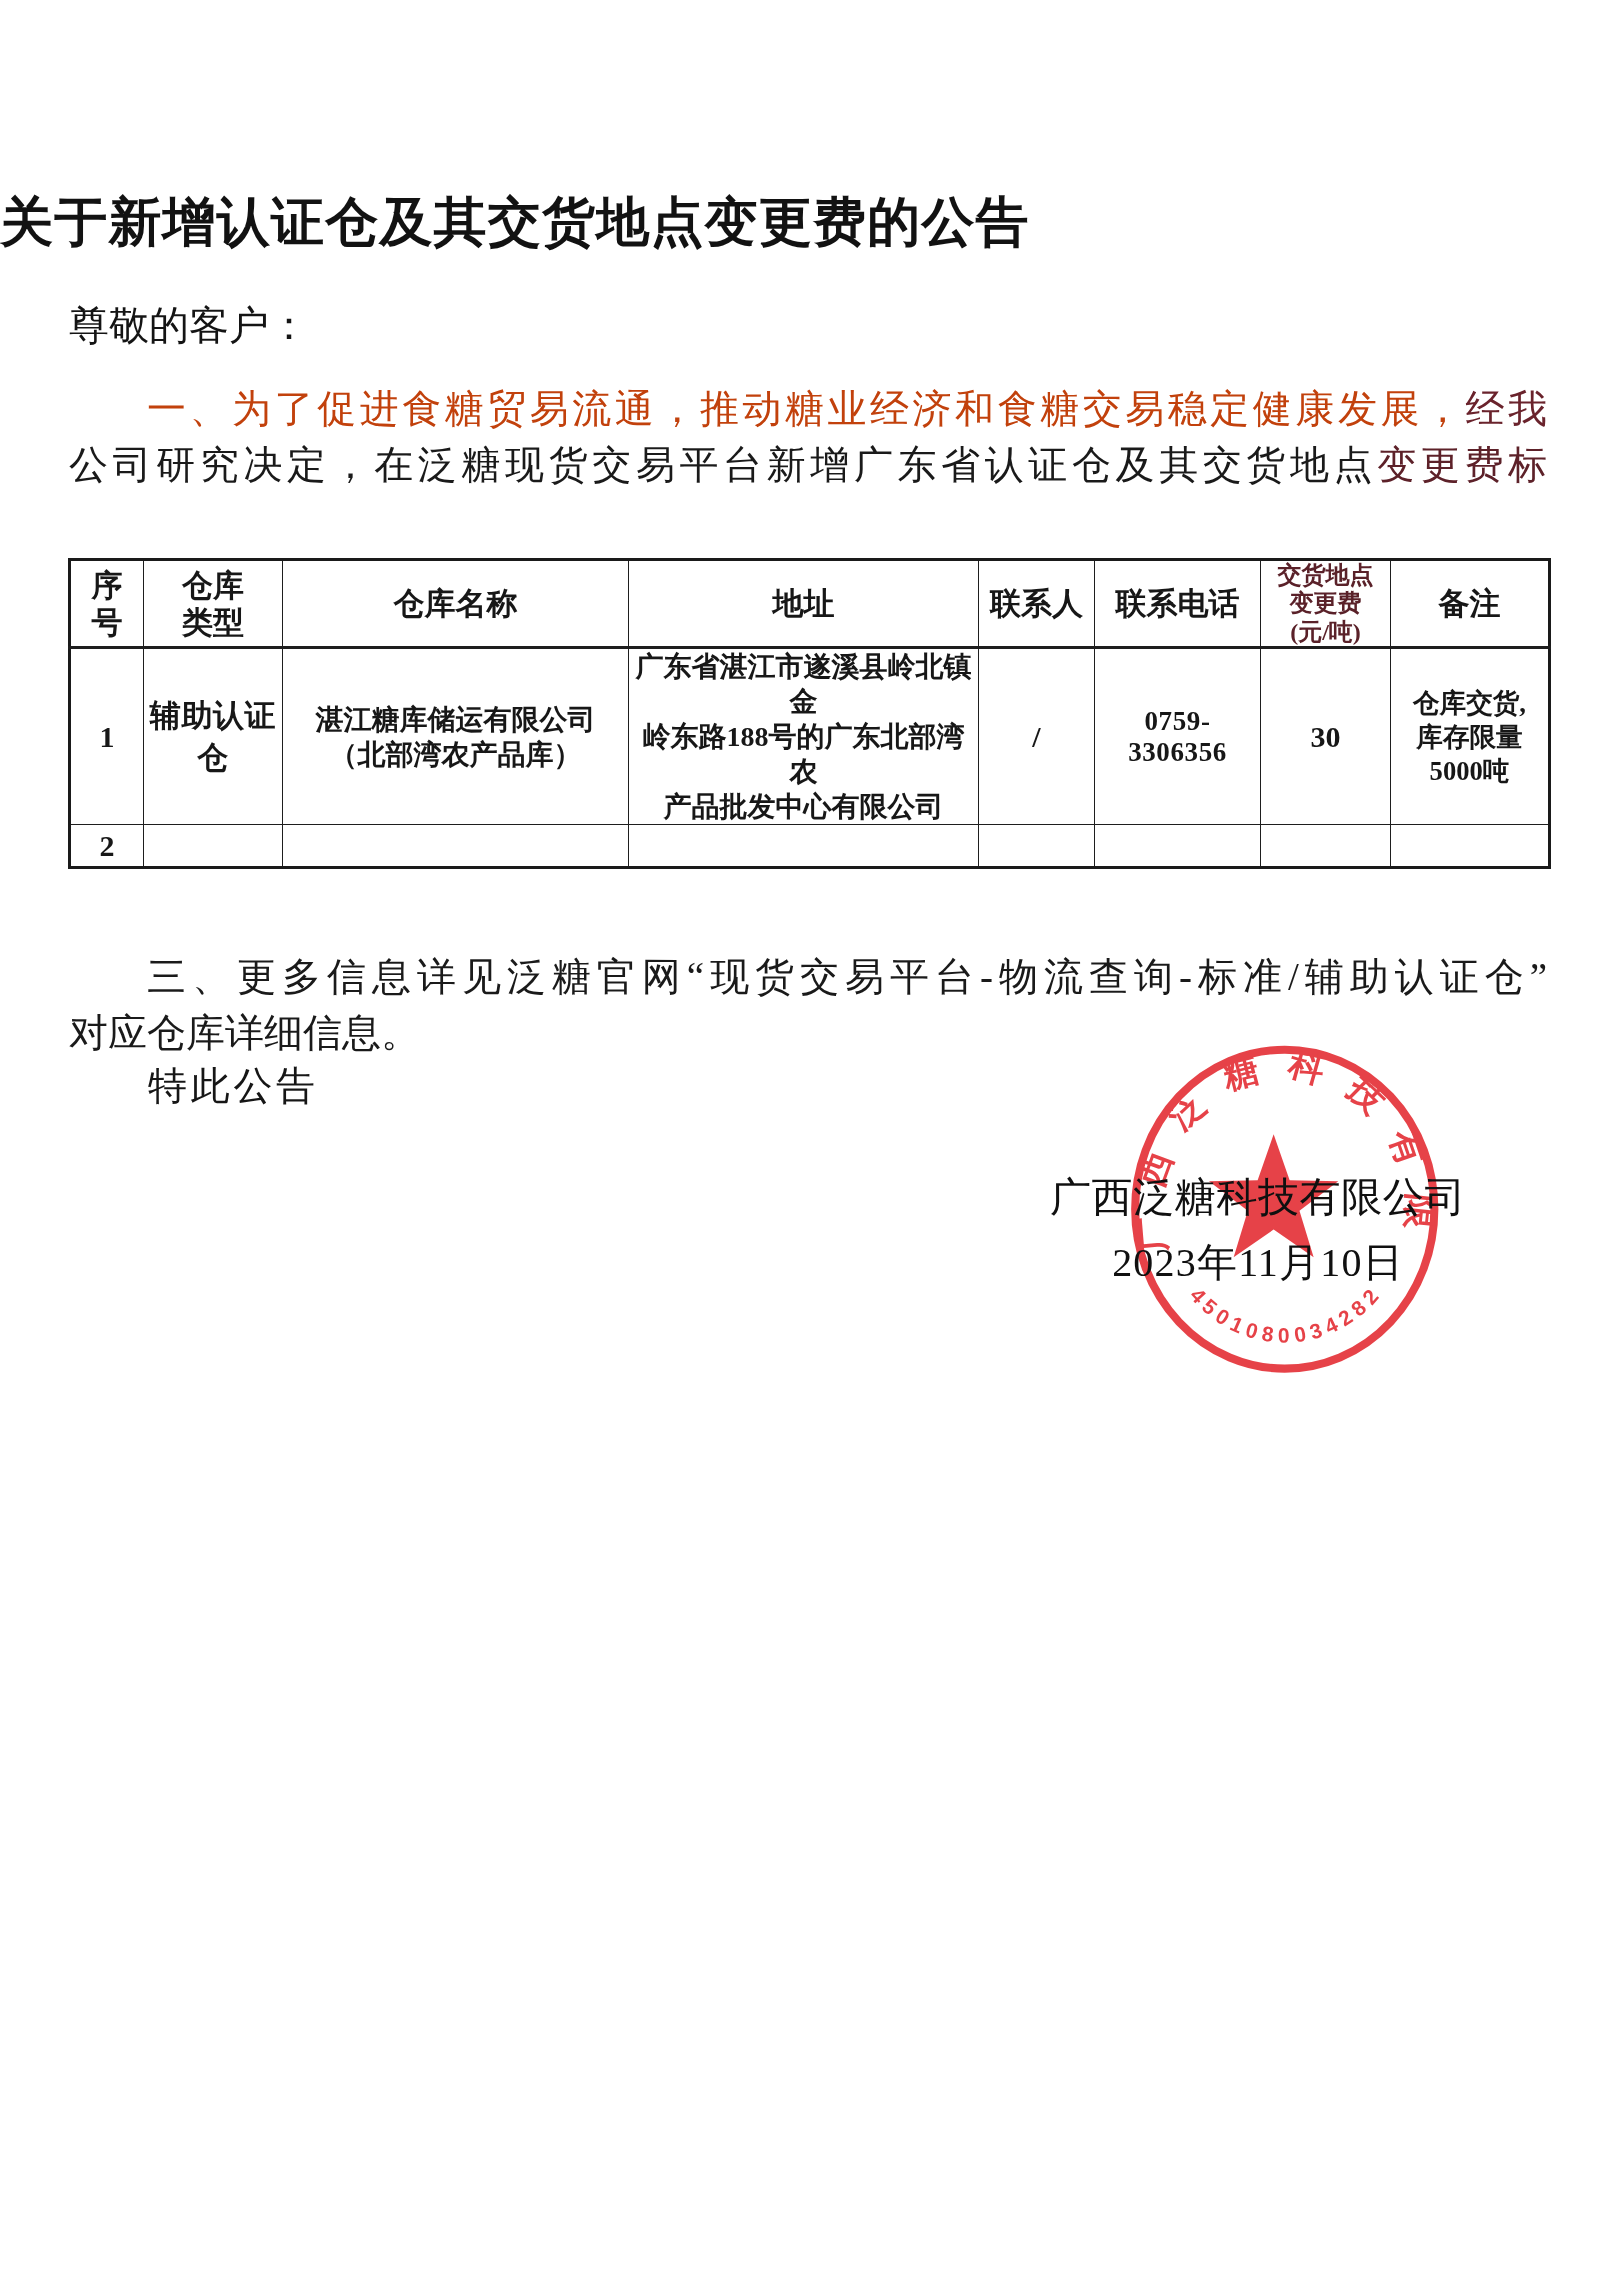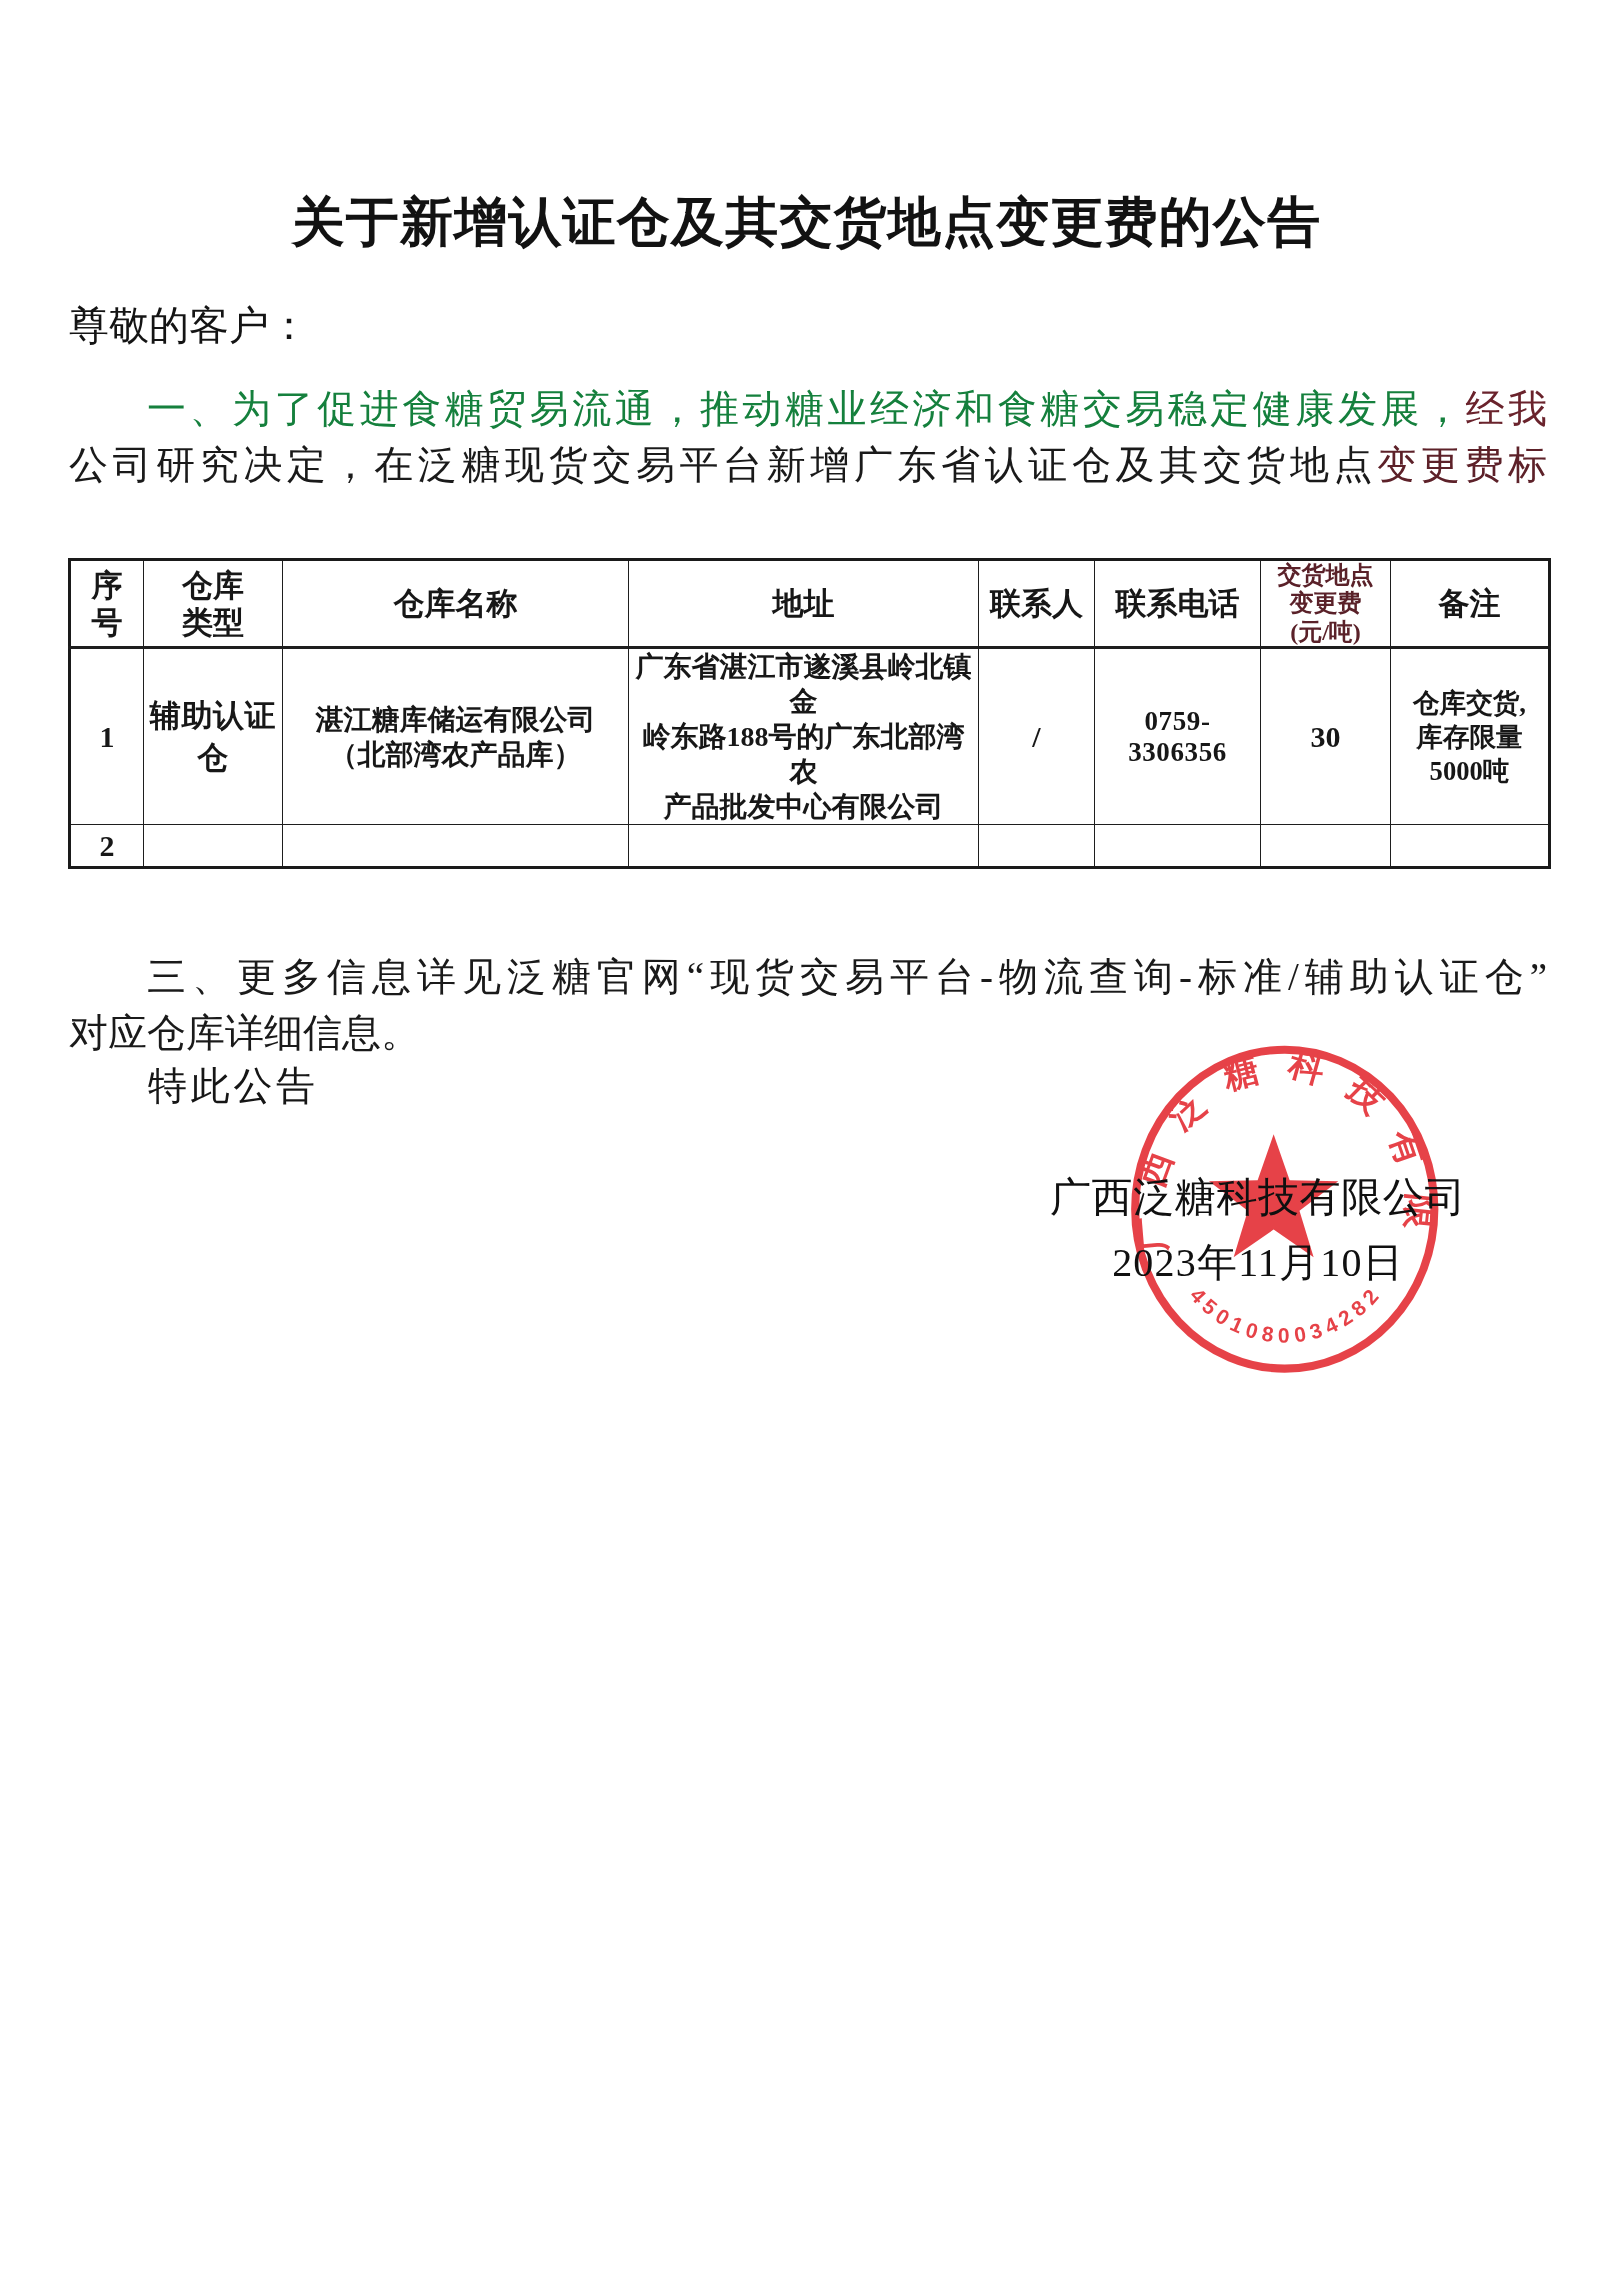--- a/index.html
+++ b/index.html
@@ -6,21 +6,21 @@
   .page{
     position:relative;
     width:1613px;height:2295px;
     background:#ffffff;
     overflow:hidden;
     font-family:"Liberation Serif","DejaVu Serif",serif;
     color:#1a1a1a;
   }
   .title{
     position:absolute;left:0;right:0;top:187px;
-    text-align:center;
+    text-align:left;
     font-size:53px;font-weight:700;color:#121212;
     letter-spacing:1.2px;
     margin:0;
   }
   .greeting{
     position:absolute;left:69px;top:298px;
     font-size:40px;color:#141414;
   }
   .para{
     position:absolute;left:69px;width:1478px;
@@ -77,21 +77,21 @@
 </head>
 <body>
 
 <div class="page">
 
   <h1 class="title">关于新增认证仓及其交货地点变更费的公告</h1>
 
   <div class="greeting">尊敬的客户：</div>
 
   <div class="para" id="para1">
-      <div class="line full indent"><span style="color: #15803d;">一、为了促进食糖贸易流通，推动糖业经济和食糖交易稳定健康发展，</span><span style="color: rgb(106, 35, 44);">经我</span></div>
+      <div class="line full indent"><span style="color: #c2410c;">一、为了促进食糖贸易流通，推动糖业经济和食糖交易稳定健康发展，</span><span style="color: rgb(106, 35, 44);">经我</span></div>
       <div class="line full"><span style="color: rgb(26, 26, 26);">公司研究决定，在泛糖现货交易平台新增广东省认证仓及其交货地点</span><span style="color: rgb(93, 33, 41);">变更费标</span></div>
     </div>
 
   <table class="wtable">
     <colgroup>
       <col style="width:74px">
         <col style="width:139px">
         <col style="width:346px">
         <col style="width:350px">
       <col style="width:116px">

